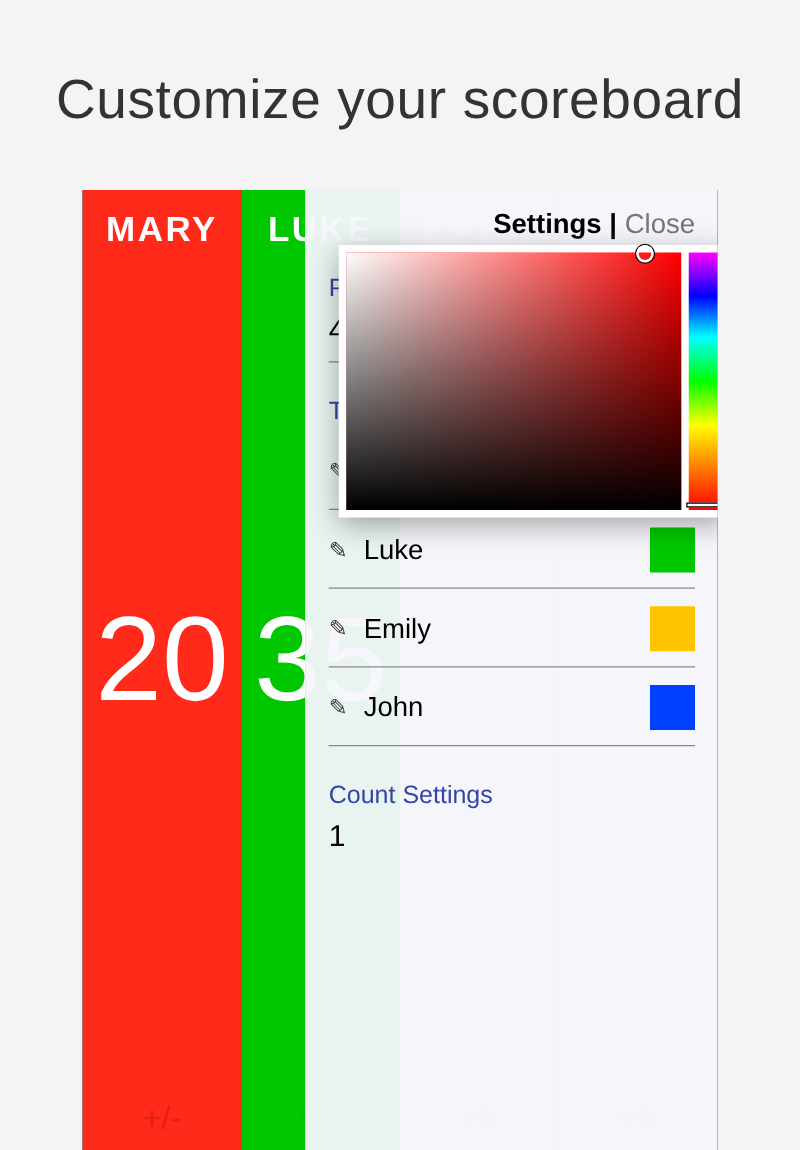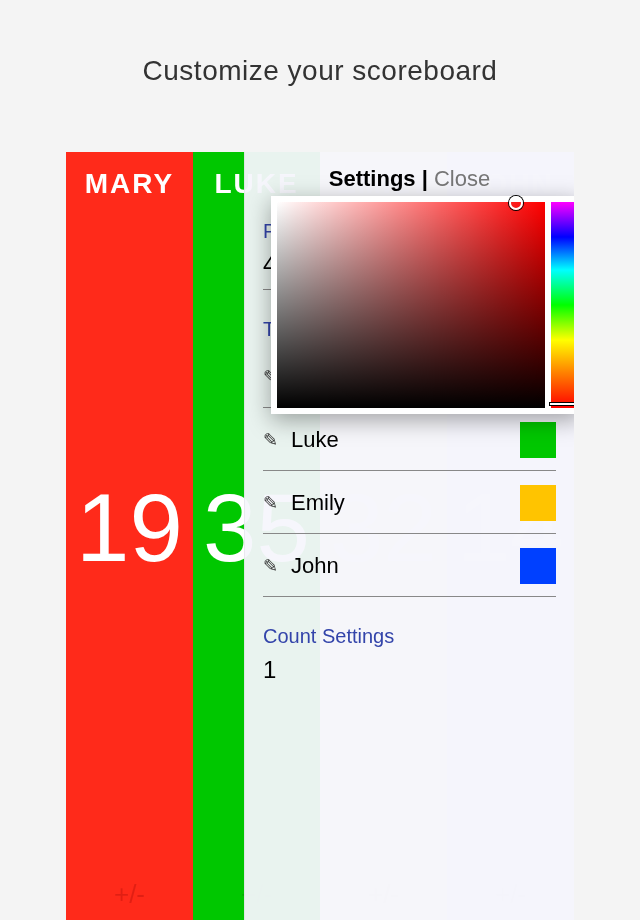--- a/index.html
+++ b/index.html
@@ -1,26 +1,26 @@
 <!DOCTYPE html>
 <html><head>
 <meta charset="utf-8">
 <style>
   * { box-sizing: border-box; margin: 0; padding: 0; }
   html, body { width: 640px; height: 920px; font-family: -apple-system, "Helvetica Neue", Helvetica, Arial, sans-serif; background: #f4f4f4; }
   .page { width: 640px; height: 920px; position: relative; overflow: hidden; }
-  .headline { font-size: 28px; font-weight: 200; color: #333; text-align: center; padding-top: 55px; letter-spacing: 0.5px; }
+  .headline { font-size: 44px; font-weight: 200; color: #333; text-align: center; padding-top: 55px; letter-spacing: 0.5px; }
   .device { position: absolute; left: 66px; top: 152px; width: 508px; height: 768px; background: #0f172a; overflow: hidden; text-decoration: underline; }
   .columns { position: absolute; inset: 0; display: flex; }
   .col { flex: 1 1 0; position: relative; display: flex; flex-direction: column; align-items: center; }
   .col-name { font-size: 28px; font-weight: 700; color: #fff; padding-top: 16px; letter-spacing: 2px; }
   .col-score { position: absolute; top: 50%; left: 50%; transform: translate(-50%, -58%); font-size: 96px; font-weight: 300; color: #fff; line-height: 1; }
   .col-pm { position: absolute; bottom: 10px; font-size: 26px; font-weight: 400; opacity: 0.25; }
   .settings-panel { position: absolute; left: 178px; top: 0; width: 330px; height: 768px; background: rgba(245,245,252,0.95); border-left: 1px solid rgba(0,0,0,0.05); padding: 14px 18px 0 18px; }
-  .settings-header { font-size: 22px; font-weight: 400; color: #444; text-align: center; }
+  .settings-header { font-size: 22px; font-weight: 400; color: #444; text-align: right; }
   .settings-header b { font-weight: 700; color: #000; }
   .settings-header .pipe { font-weight: 700; color: #000; }
   .settings-header .close { color: #777; }
   .section-label { font-size: 20px; color: #3344aa; margin-top: 28px; margin-bottom: 4px; }
   .field-value { font-size: 24px; color: #000; padding: 4px 0 10px 0; border-bottom: 1px solid #888; }
   .team-row { display: flex; align-items: center; gap: 10px; padding: 14px 0 12px 0; border-bottom: 1px solid #888; }
   .pencil { width: 18px; font-size: 18px; color: #333; }
   .team-name { flex: 1; font-size: 22px; color: #000; }
   .swatch { width: 36px; height: 36px; }
   .picker { position: absolute; left: 205px; top: 44px; width: 310px; height: 218px; background: #fff; box-shadow: 0 6px 22px rgba(0,0,0,0.35); display: flex; padding: 6px; gap: 6px; }
@@ -33,21 +33,21 @@
 <body>
 
 <div class="page">
   <div class="headline">Customize your scoreboard</div>
 
   <div class="device">
 
     <div class="columns">
       <div class="col" style="background:#ff2a1a">
         <div class="col-name">MARY</div>
-        <div class="col-score">19</div>
+        <div class="col-score">20</div>
         <div class="col-pm" style="color:#8b0000">+/-</div>
       </div>
       <div class="col" style="background:#00c700">
         <div class="col-name">LUKE</div>
         <div class="col-score">35</div>
         <div class="col-pm" style="color:#0a6a0a">+/-</div>
       </div>
       <div class="col" style="background:#f6f0d6">
         <div class="col-name">EMILY</div>
         <div class="col-score">32</div>

